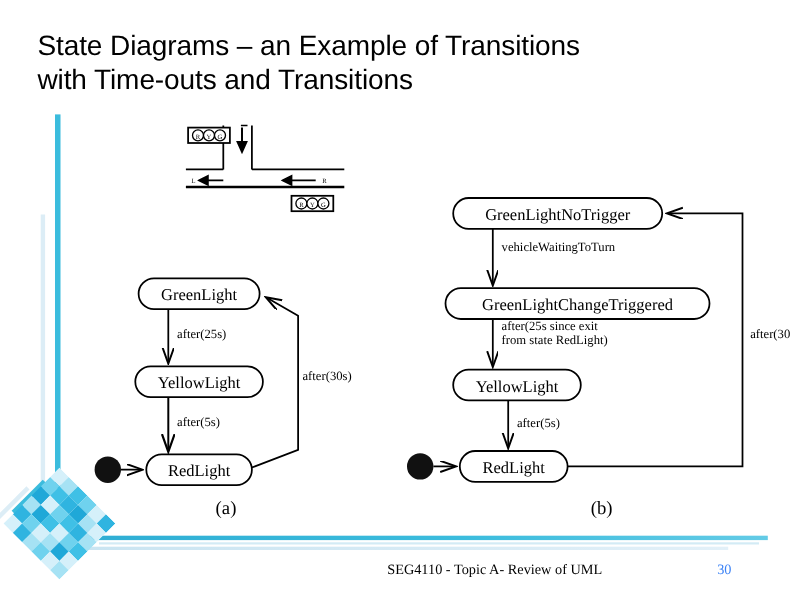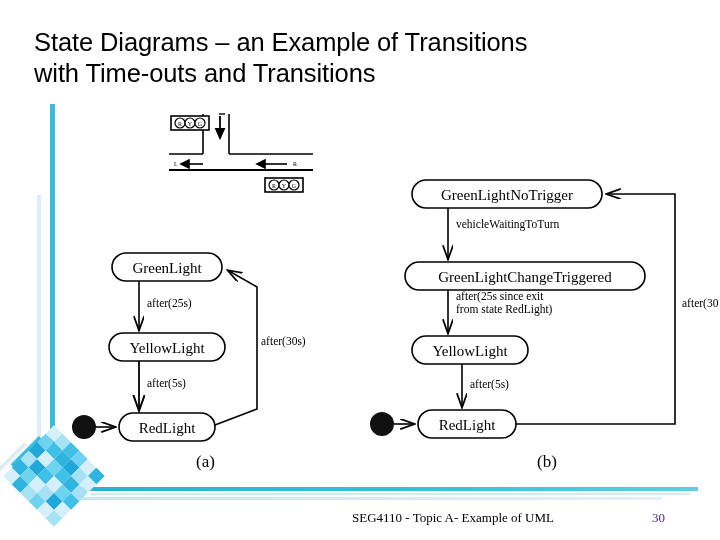--- a/index.html
+++ b/index.html
@@ -84,21 +84,21 @@
 
   
   #inset-figure {
     position: absolute;
     left: 167px; top: 108px;
     width: 148px; height: 104px;
   }
 
   
   .statediagram { position: absolute; text-align: right; }
-  #diagram-a { left: 69px; top: 245px; width: 270px; height: 230px; }
+  #diagram-a { left: 83px; top: 245px; width: 270px; height: 230px; }
   #diagram-b { left: 360px; top: 172px; width: 360px; height: 305px; }
 
   .caption {
     position: absolute;
     font-family: "Liberation Serif", serif;
     font-size: 17px;
     color: #000;
   }
   #caption-a { left: 196px; top: 452px; }
   #caption-b { left: 537px; top: 452px; }
@@ -110,21 +110,21 @@
     font-family: "Liberation Serif", serif;
     font-size: 13px;
     color: #000;
     white-space: nowrap;
   }
   #footer-pagenum {
     position: absolute;
     left: 652px; top: 510px;
     font-family: "Liberation Serif", serif;
     font-size: 13px;
-    color: #4c1d95;
+    color: #3b82f6;
   }
 
   
   svg text {
     font-family: "Liberation Serif", serif;
     fill: #000;
   }
   .st-label { font-size: 15px; }
   .tr-label { font-size: 11.5px; }
 </style>
@@ -312,16 +312,16 @@
       <text class="tr-label" x="110" y="216">after(5s)</text>
 
       <path d="M156 252 L315 252 L315 22 L248 22" fill="none" stroke="#000" stroke-width="1.6" marker-end="url(#arrB)"></path>
       <text class="tr-label" x="322" y="135">after(30</text>
     </svg>
   </div>
 
   <div class="caption" id="caption-a">(a)</div>
   <div class="caption" id="caption-b">(b)</div>
 
-  <div id="footer-text">SEG4110 - Topic A-  Example of UML</div>
+  <div id="footer-text">SEG4110 - Topic A-  Review of UML</div>
   <div id="footer-pagenum">30</div>
 
 </div>
 
 </body></html>

